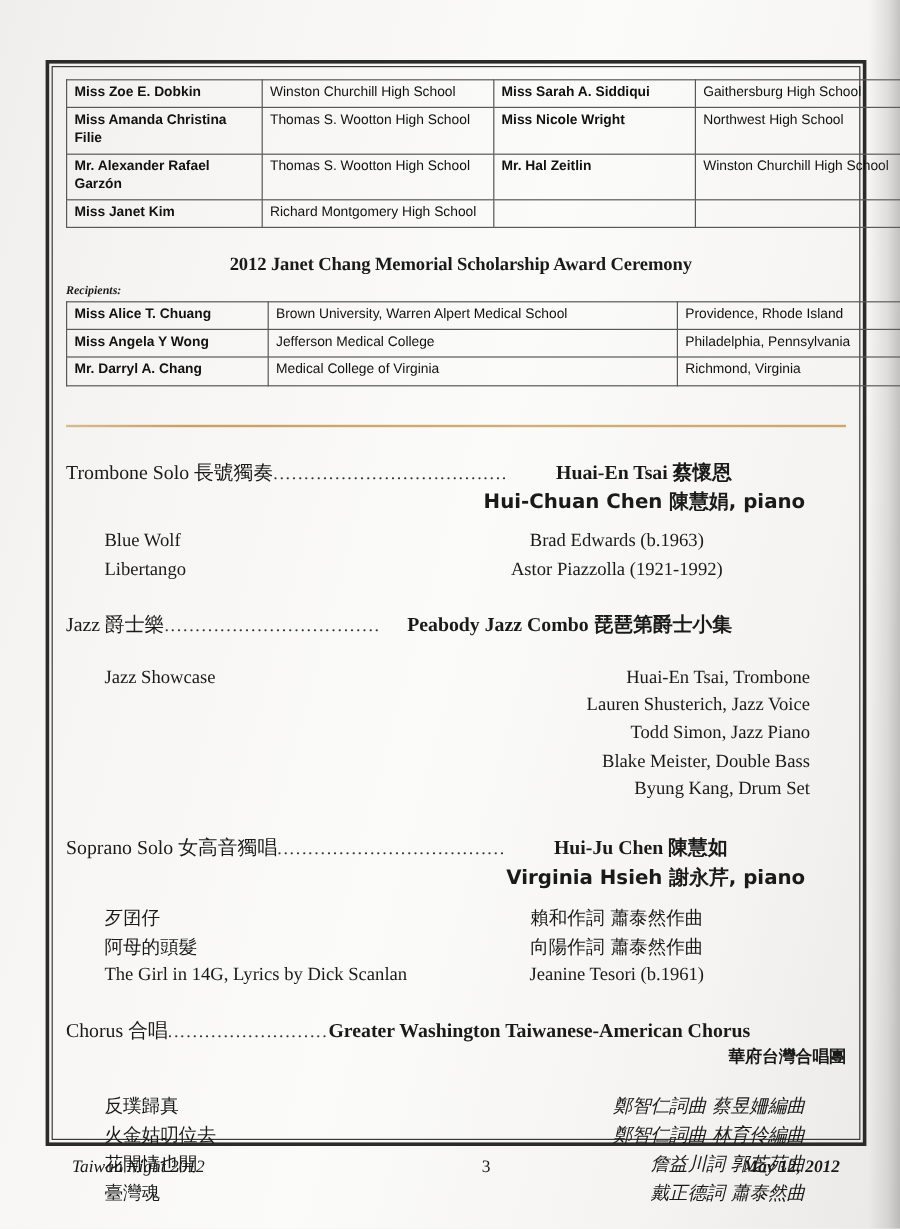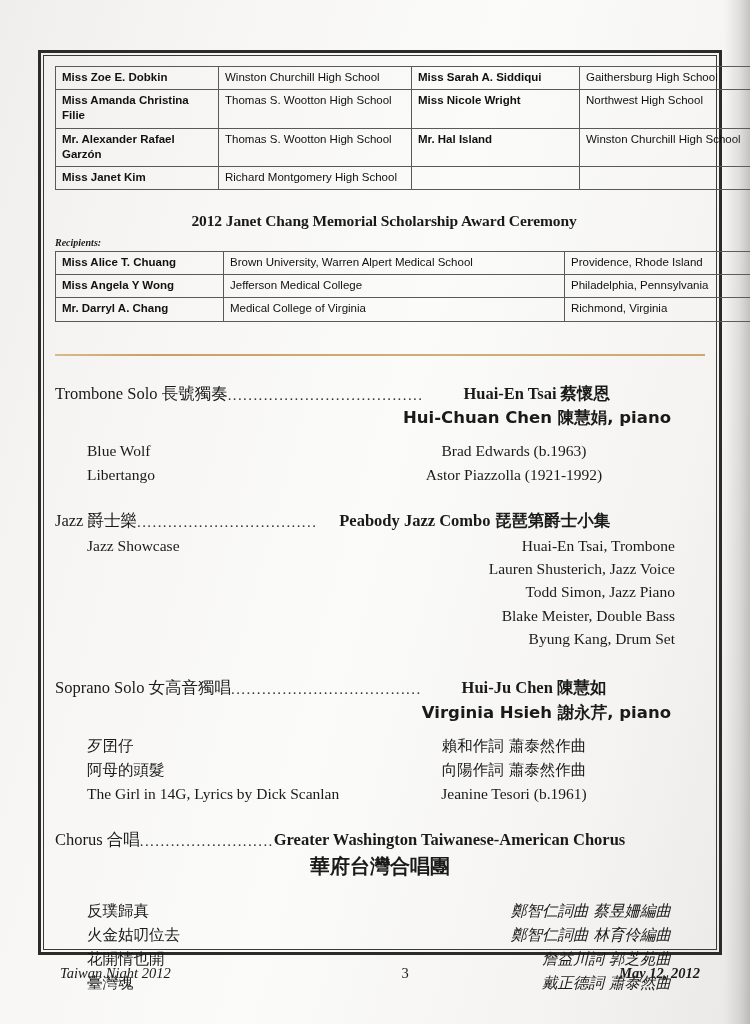--- a/index.html
+++ b/index.html
@@ -173,23 +173,23 @@
   .showcase-row .lbl {
     width: 240px;
     padding-left: 32px;
     box-sizing: border-box;
     font-size: 15.5px;
     line-height: 1.5;
   }
   .showcase-row .names { flex: 1; }
 
   .chorus-cn {
-    text-align: center;
-    font-weight: bold;
-    font-size: 20px;
+    text-align: right;
+    font-weight: bold;
+    font-size: 14px;
     padding-right: 8px;
     line-height: 1.45;
   }
 
   .cn { font-family: "DejaVu Sans", "Liberation Sans", sans-serif; }
 
   
   .footer {
     position: absolute;
     left: 60px; top: 965px;
@@ -222,21 +222,21 @@
       </tr>
       <tr>
         <td class="c1 nm">Miss Amanda Christina Filie</td>
         <td class="c2">Thomas S. Wootton High School</td>
         <td class="c3 nm">Miss Nicole Wright</td>
         <td class="c4">Northwest High School</td>
       </tr>
       <tr>
         <td class="c1 nm">Mr. Alexander Rafael Garzón</td>
         <td class="c2">Thomas S. Wootton High School</td>
-        <td class="c3 nm">Mr. Hal Island</td>
+        <td class="c3 nm">Mr. Hal Zeitlin</td>
         <td class="c4">Winston Churchill High School</td>
       </tr>
       <tr>
         <td class="c1 nm">Miss Janet Kim</td>
         <td class="c2">Richard Montgomery High School</td>
         <td class="c3 nm"></td>
         <td class="c4"></td>
       </tr>
     </tbody>
   </table>
@@ -286,21 +286,21 @@
         </div>
       </div>
     </div>
 
     <div class="prog-block" style="margin-top:22px;">
       <div class="headline">
         <span class="left cn">Jazz 爵士樂</span>
         <span class="dots">...................................</span>
         <span class="right cn" style="margin-left:22px;">Peabody Jazz Combo 琵琶第爵士小集</span>
       </div>
-      <div class="showcase-row" style="margin-top:0;gap:16px;">
+      <div class="showcase-row" style="margin-top:19px;gap:16px;">
         <span class="lbl">Jazz Showcase</span>
         <span class="names">
           <div class="performer-list">Huai-En Tsai, Trombone</div>
           <div class="performer-list">Lauren Shusterich, Jazz Voice</div>
           <div class="performer-list">Todd Simon, Jazz Piano</div>
           <div class="performer-list">Blake Meister, Double Bass</div>
           <div class="performer-list">Byung Kang, Drum Set</div>
         </span>
       </div>
     </div>

